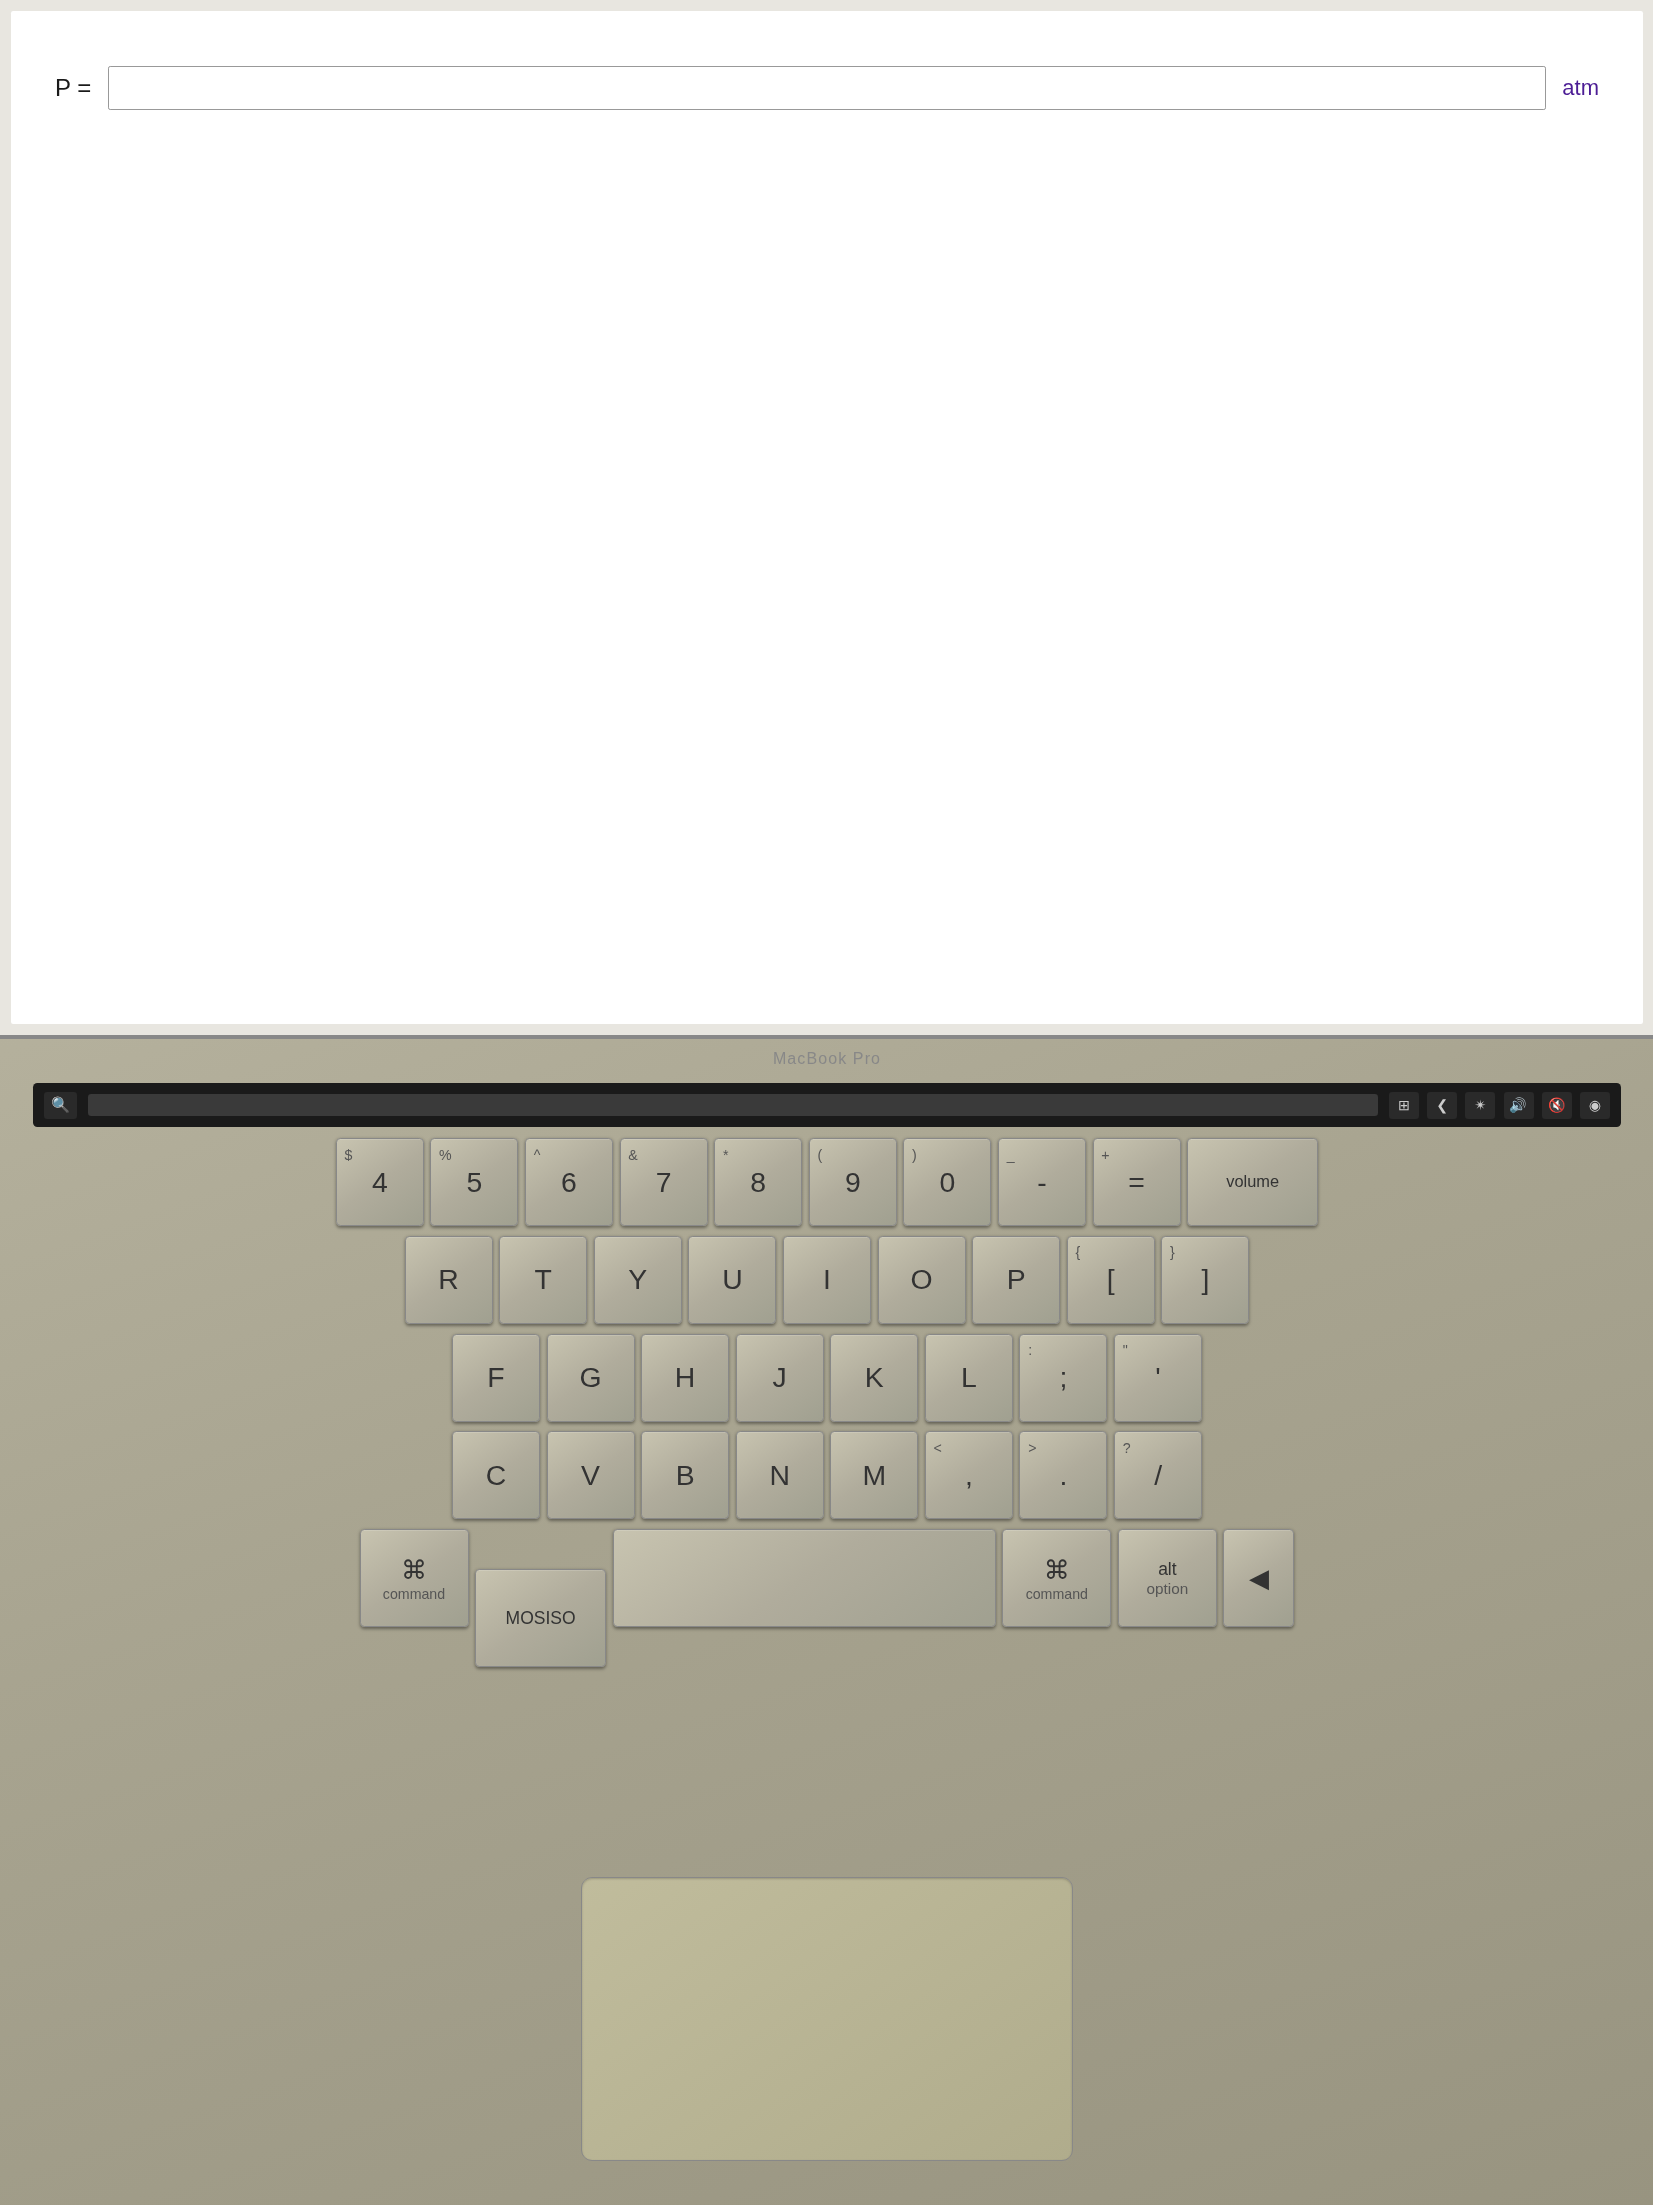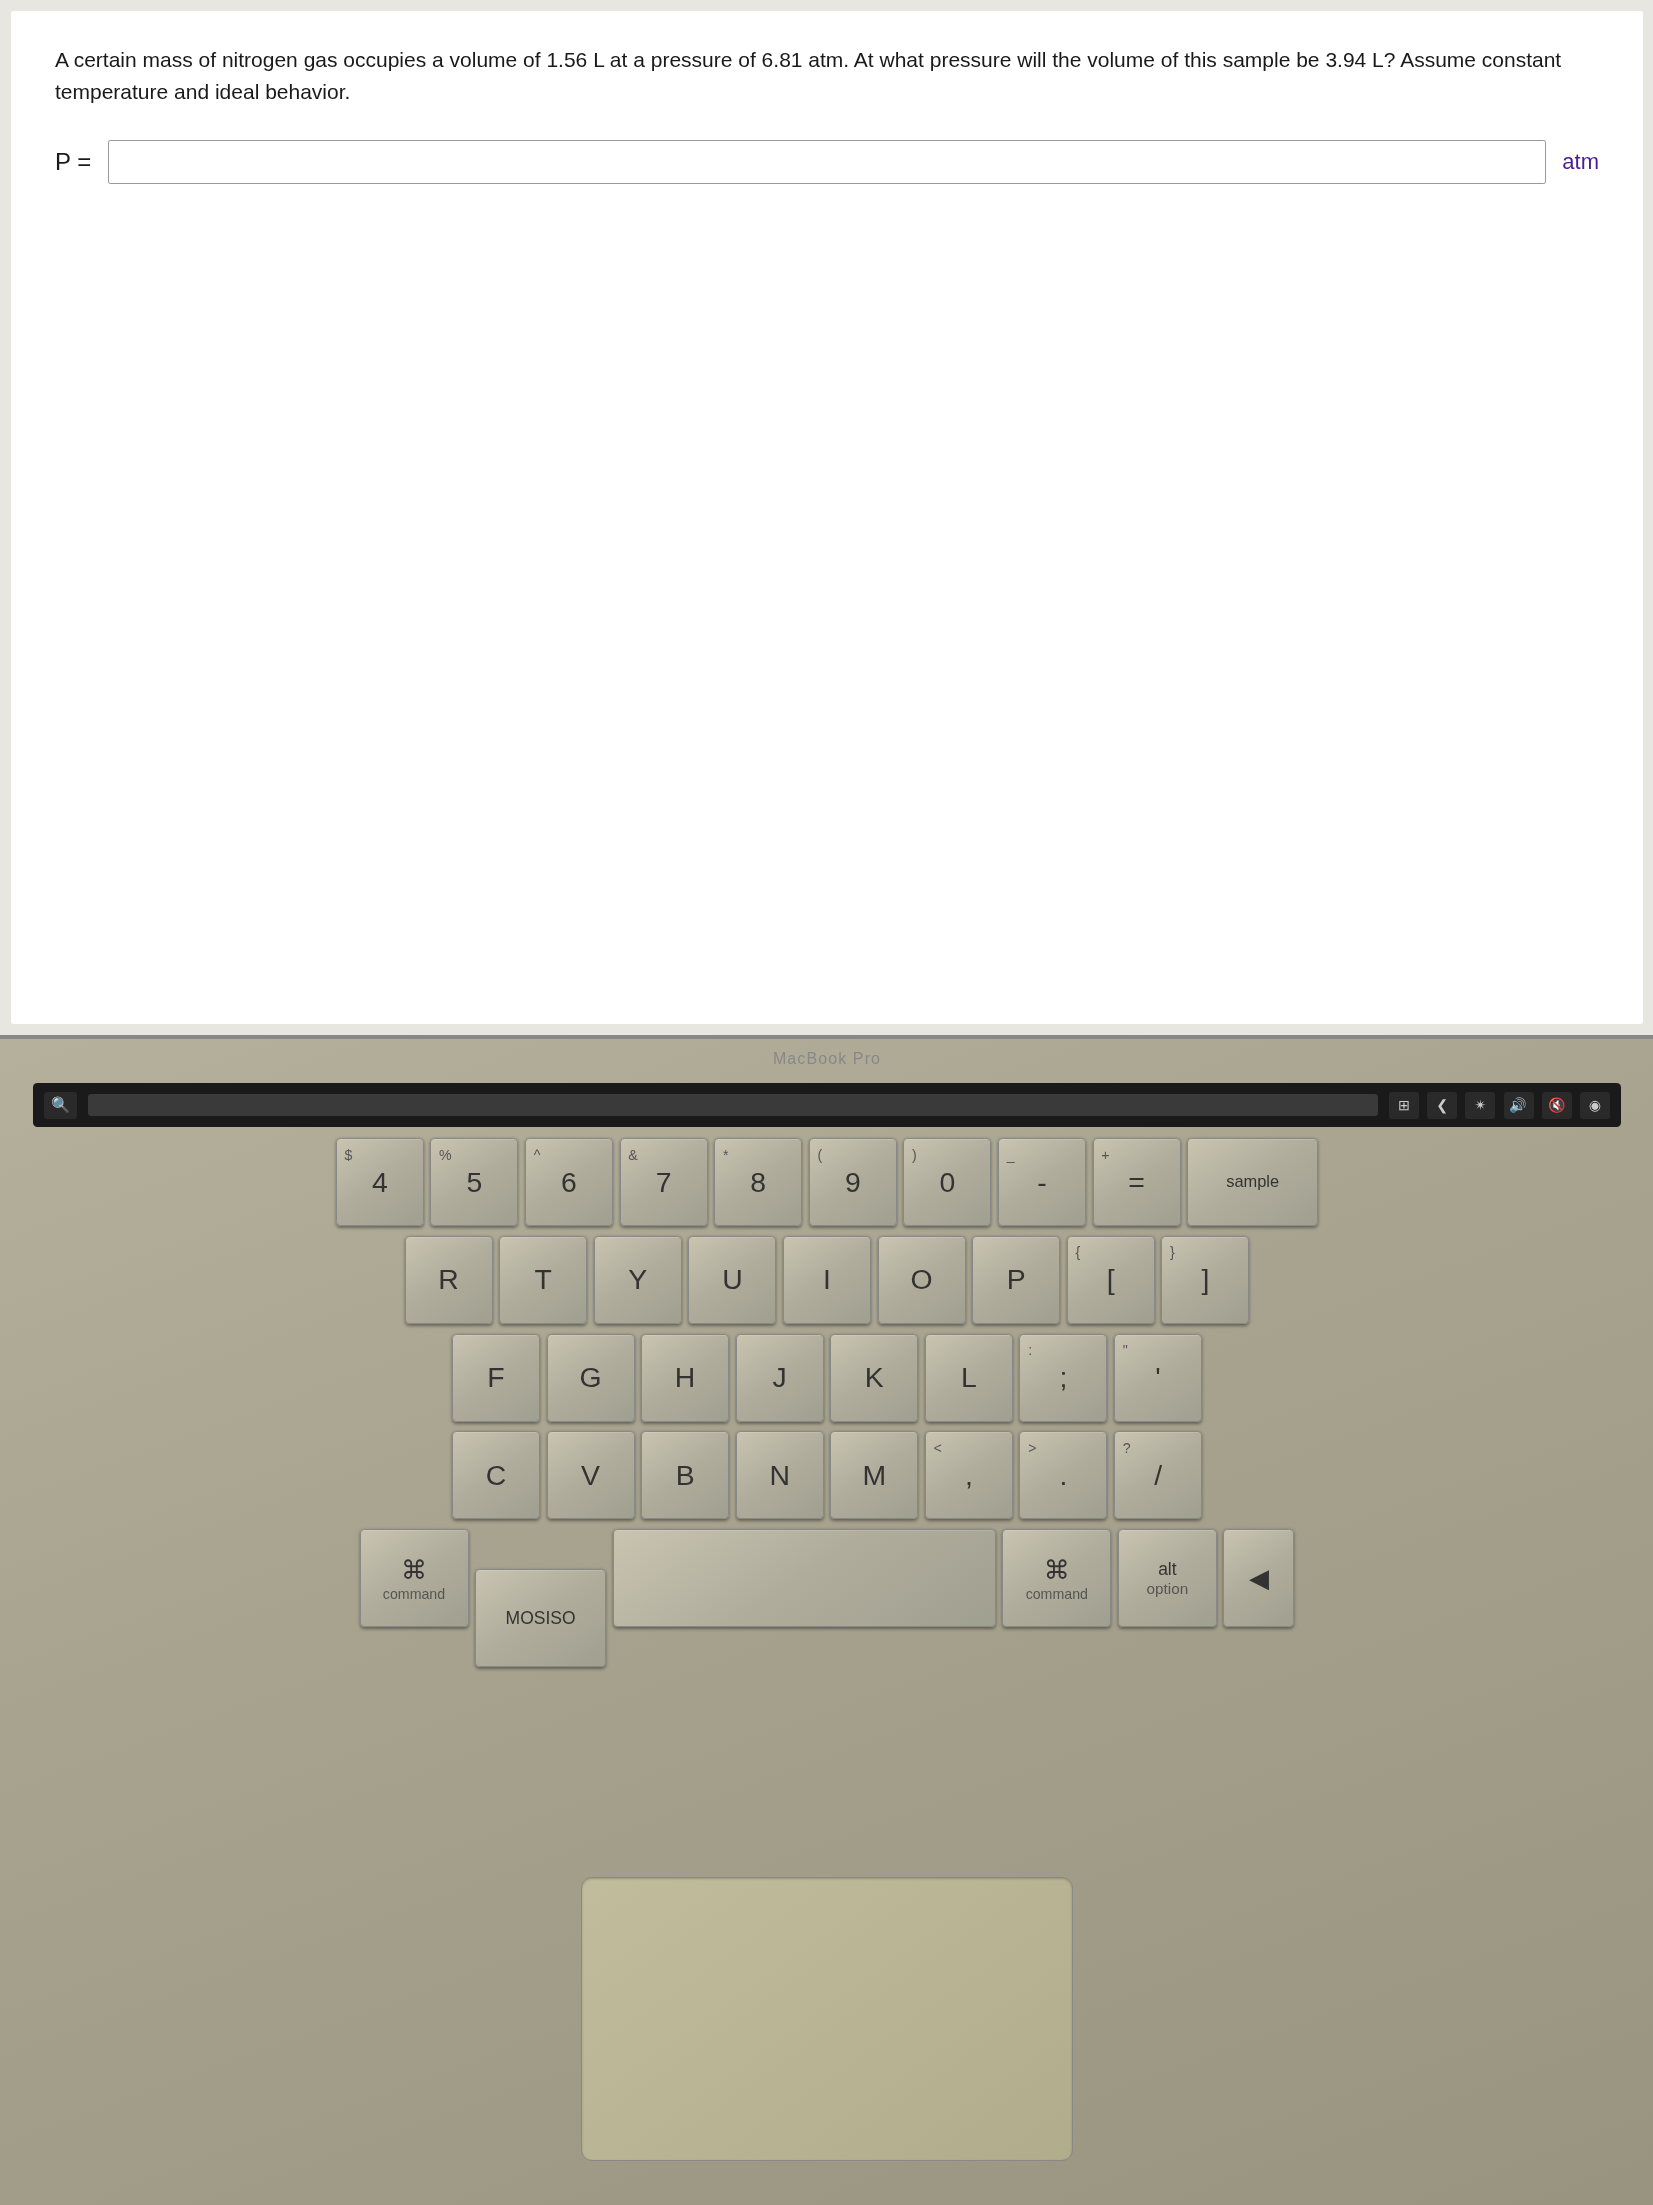--- a/index.html
+++ b/index.html
@@ -227,21 +227,20 @@
       box-shadow: inset 0 1.1px 2.2px rgba(0,0,0,0.2);
     }
   </style>
 </head>
 <body>
 
 <div class="laptop-body">
 
   <div class="screen-area">
     <div class="screen-content">
-      <div class="problem-text">A certain mass of nitrogen gas occupies a volume of 1.56 L at a pressure of 6.81 atm. At what pressure will the volume of this sample be 3.94 L? Assume constant temperature and ideal behavior.</div>
       <div class="answer-row">
         <span class="p-equals">P =</span>
         <div class="answer-input"></div>
         <span class="atm-label">atm</span>
       </div>
     </div>
   </div>
 
   <div class="macbook-label">MacBook Pro</div>
 
@@ -291,21 +290,21 @@
       </div>
       <div class="key key-main">
         <span class="key-sub">_</span>
         <span class="key-main-char">-</span>
       </div>
       <div class="key key-main">
         <span class="key-sub">+</span>
         <span class="key-main-char">=</span>
       </div>
       <div class="key key-main delete-key">
-        <span class="key-label">sample</span>
+        <span class="key-label">volume</span>
       </div>
     </div>
 
     <div class="key-row">
       <div class="key key-main">
         <span class="key-main-char">R</span>
       </div>
       <div class="key key-main">
         <span class="key-main-char">T</span>
       </div>

